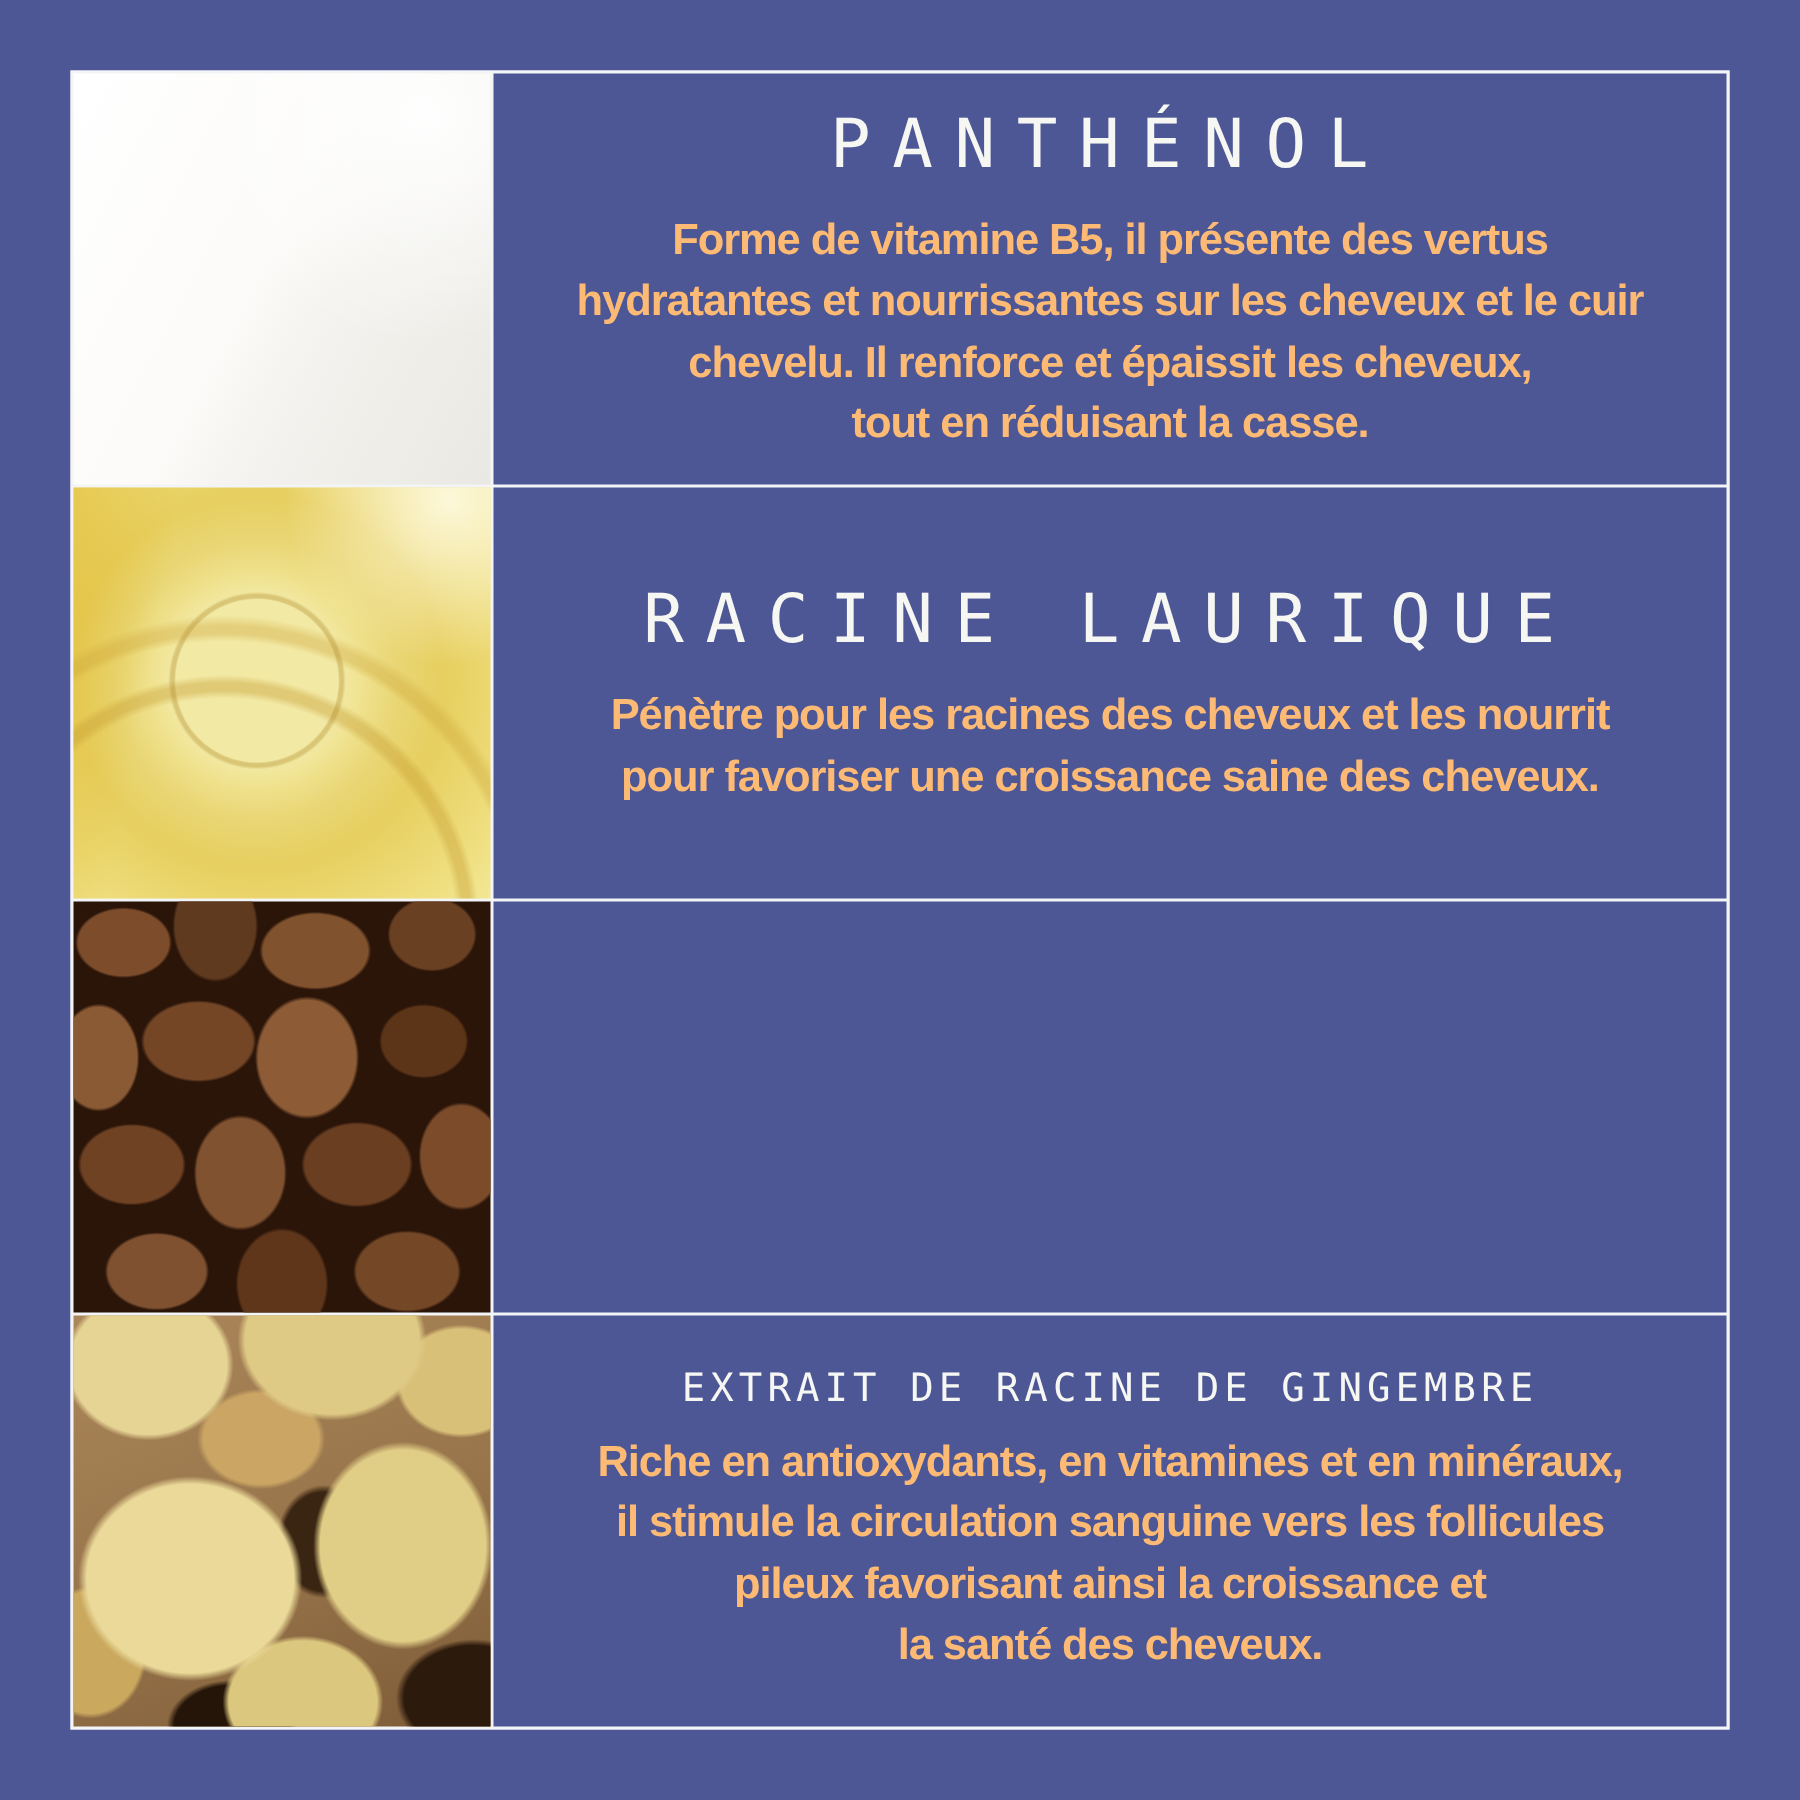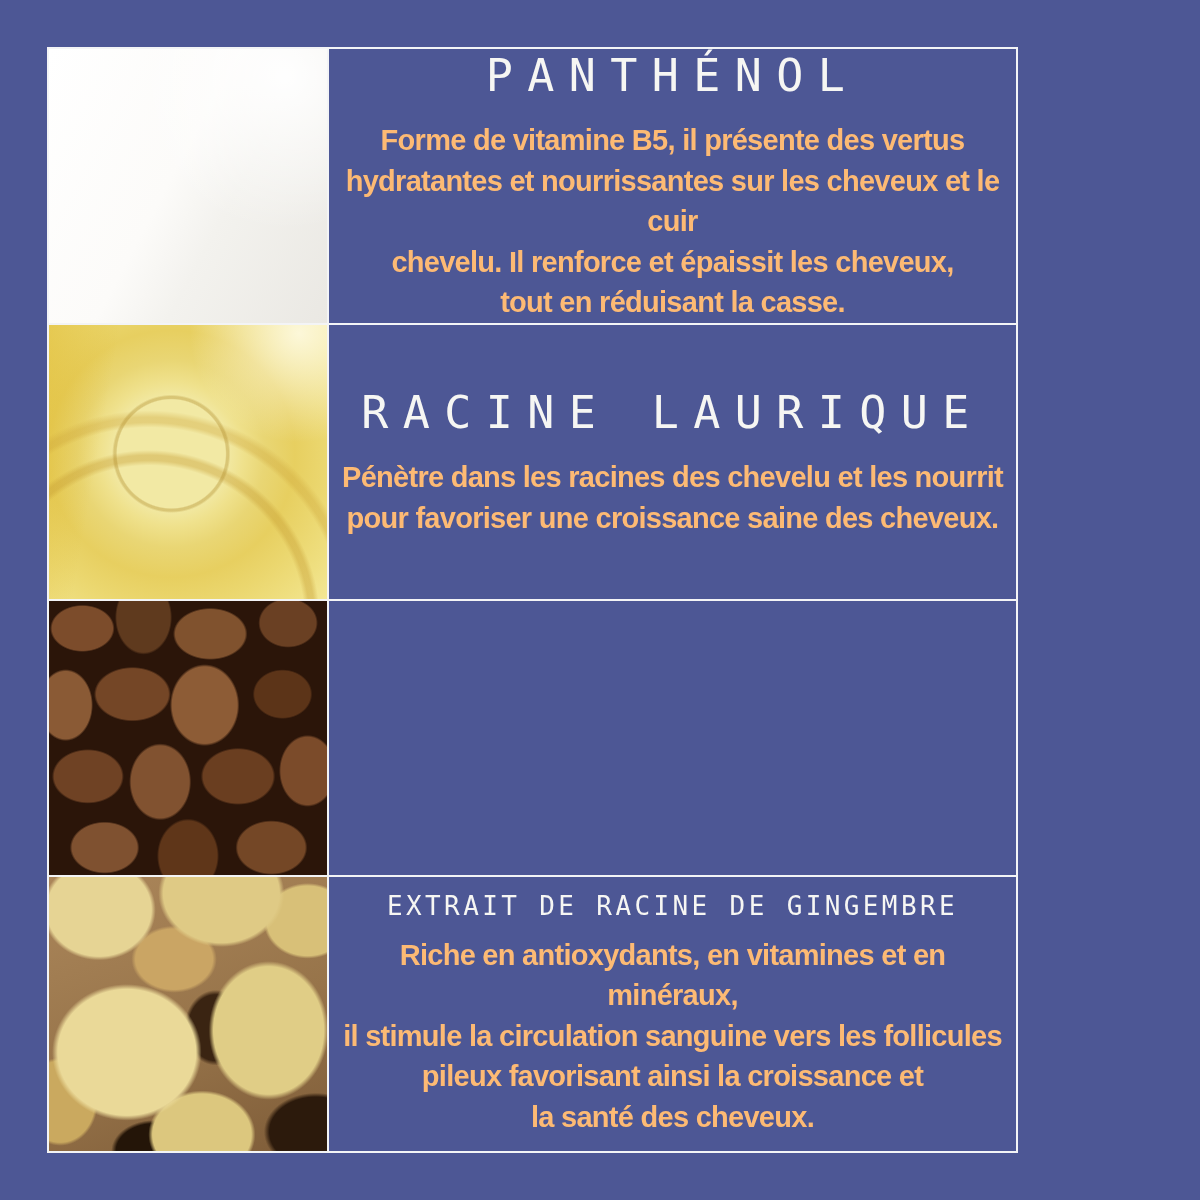--- a/index.html
+++ b/index.html
@@ -2,21 +2,21 @@
 <html><head>
 <meta charset="utf-8">
 <style>
   html,body{margin:0;padding:0}
   body{
     width:1200px;height:1200px;position:relative;overflow:hidden;
     background:#4D5795;
     font-family:"Liberation Sans",sans-serif;
   }
   .frame{
-    position:absolute;left:47px;top:47px;width:971px;height:1106px;
+    position:absolute;left:47px;top:47px;width:1106px;height:1106px;
     box-sizing:border-box;border:2px solid #F3F4F6;background:#F3F4F6;
   }
   .grid{
     display:grid;width:100%;height:100%;
     grid-template-columns:278px 1fr;
     grid-template-rows:1fr 1fr 1fr 1fr;
     gap:2px;
   }
   .photo{width:100%;height:100%;}
   .photo-cream{
@@ -94,21 +94,21 @@
       <h2 class="ing-title">PANTHÉNOL</h2>
       <p class="ing-desc">Forme de vitamine B5, il présente des vertus
 hydratantes et nourrissantes sur les cheveux et le cuir
 chevelu. Il renforce et épaissit les cheveux,
 tout en réduisant la casse.</p>
     </div>
 
     <div class="photo photo-oil" role="img" aria-label="lauric-acid-oil-photo"></div>
     <div class="textcell">
       <h2 class="ing-title">RACINE LAURIQUE</h2>
-      <p class="ing-desc">Pénètre dans les racines des chevelu et les nourrit
+      <p class="ing-desc">Pénètre pour les racines des cheveux et les nourrit
 pour favoriser une croissance saine des cheveux.</p>
     </div>
 
     <div class="photo photo-coffee" role="img" aria-label="coffee-beans-photo"></div>
     <div class="textcell">
     </div>
 
     <div class="photo photo-ginger" role="img" aria-label="ginger-root-slices-photo"></div>
     <div class="textcell row4">
       <h2 class="ing-title">EXTRAIT DE RACINE DE GINGEMBRE</h2>

